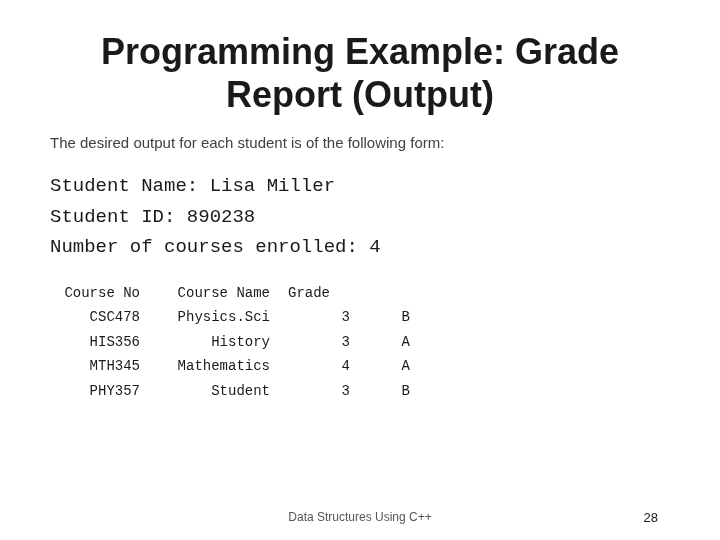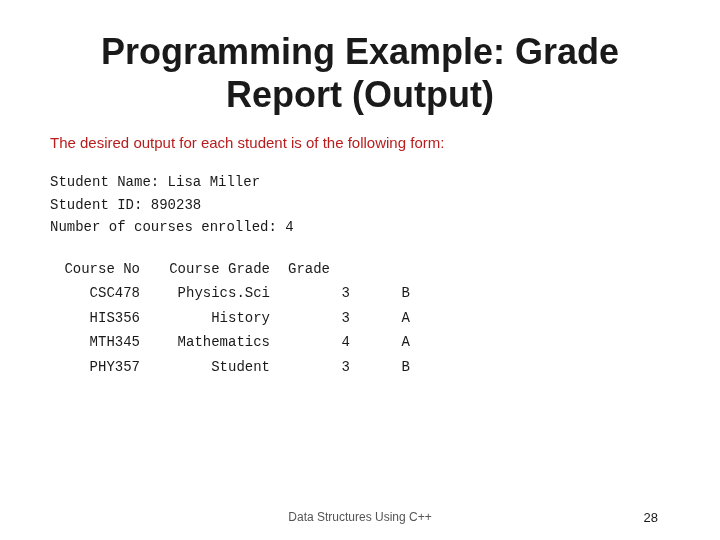--- a/index.html
+++ b/index.html
@@ -30,28 +30,28 @@
       font-weight: bold;
       text-align: center;
       color: #1a1a1a;
       line-height: 1.2;
       margin-bottom: 18px;
       font-family: Arial, sans-serif;
     }
 
     .subtitle {
       font-size: 15px;
-      color: #b91c1c;
+      color: #404040;
       margin-bottom: 20px;
       font-family: Arial, sans-serif;
     }
 
     .code-block {
       font-family: 'Courier New', Courier, monospace;
-      font-size: 14px;
+      font-size: 19px;
       color: #1a1a1a;
       margin-bottom: 18px;
       line-height: 1.6;
       margin-top: 19px;
     }
 
     .table-block {
       font-family: 'Courier New', Courier, monospace;
       font-size: 14px;
       color: #1a1a1a;
@@ -120,21 +120,21 @@
   <div class="code-block">
     <div>Student Name: Lisa Miller</div>
     <div>Student ID: 890238</div>
     <div>Number of courses enrolled: 4</div>
   </div>
 
   <div class="table-block">
 
     <div class="table-row">
       <span class="col-no">Course No</span>
-      <span class="col-name">Course Grade</span>
+      <span class="col-name">Course Name</span>
       <span class="col-grade">Grade</span>
     </div>
 
   <div class="table-row">
         <span class="col-no">CSC478</span>
         <span class="col-name">Physics.Sci</span>
         <span class="col-credits">3</span>
         <span class="col-grade">B</span>
       </div>
       <div class="table-row">

